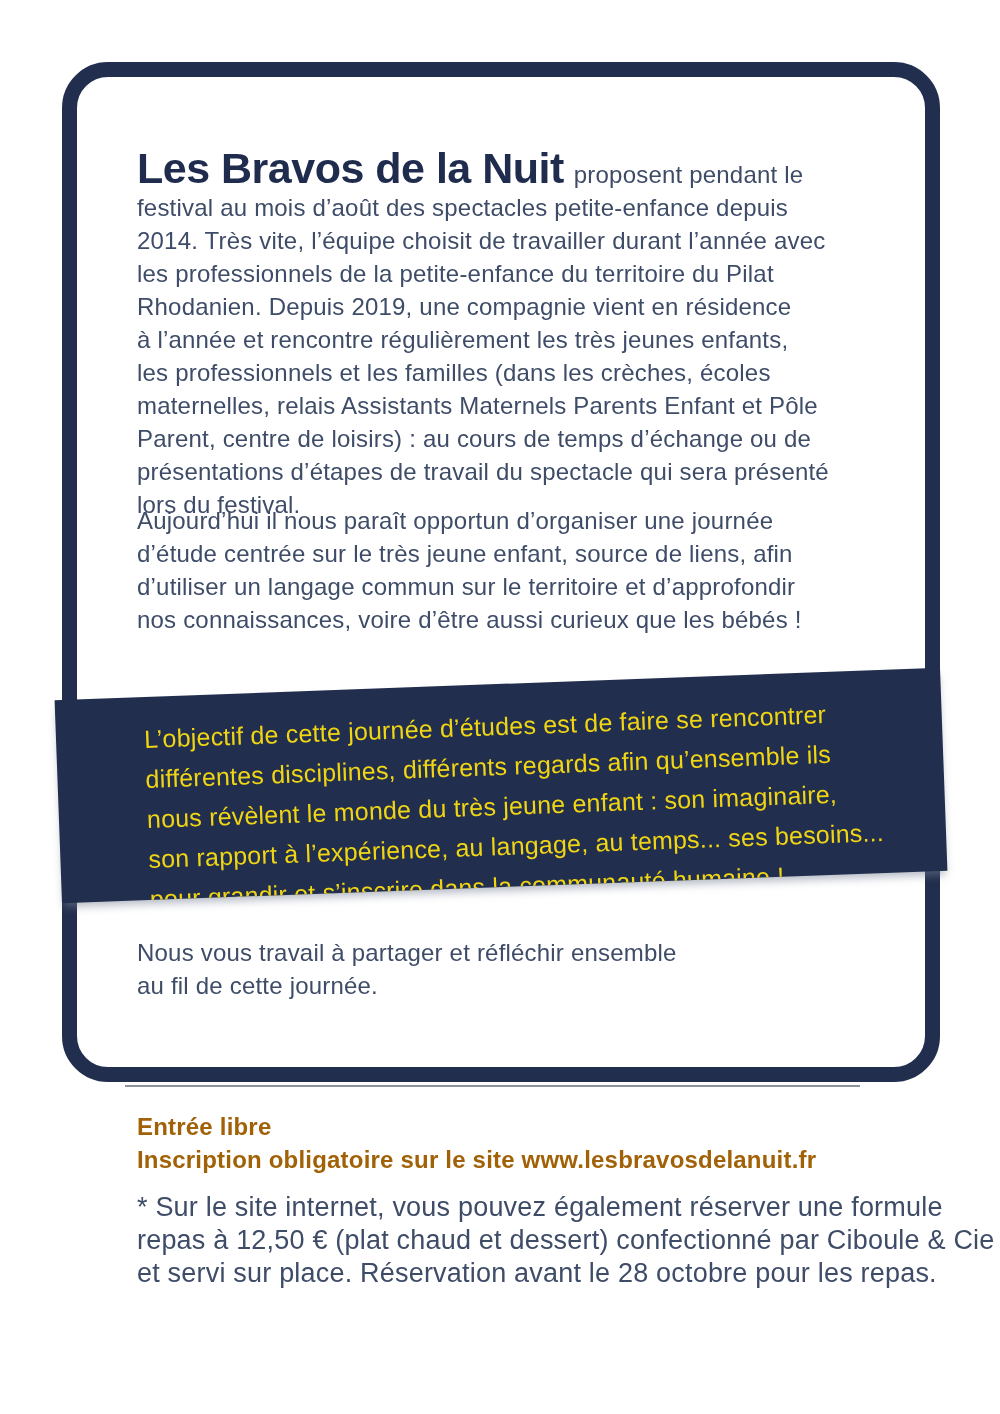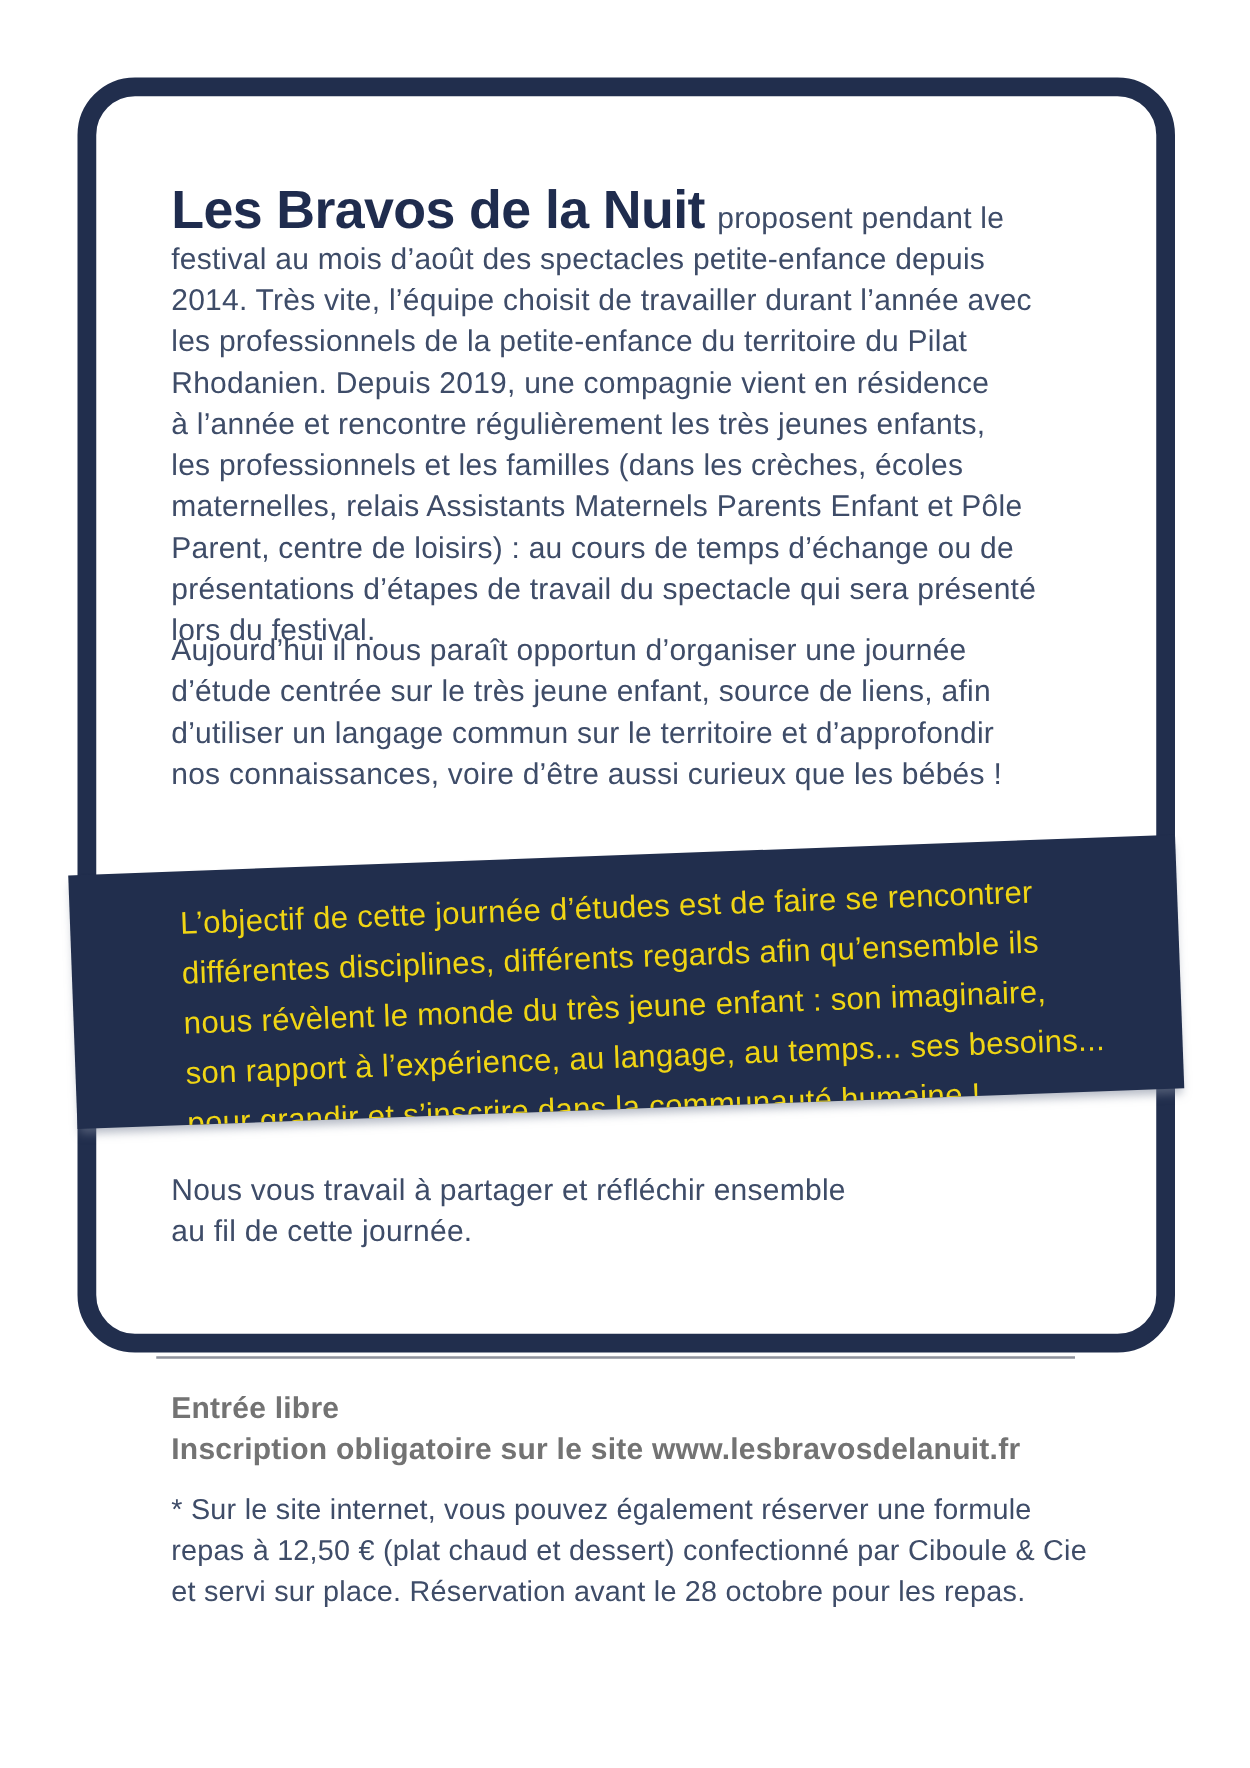--- a/index.html
+++ b/index.html
@@ -62,23 +62,23 @@
   .divider {
     position: absolute;
     left: 63px; top: 1023px;
     width: 735px; height: 2px;
     background: #8E929D;
     z-index: 3;
   }
   .entry {
     left: 75px; top: 1048px;
     font-weight: 700;
-    color: #737373;
+    color: #a16207;
   }
-  .note { left: 75px; top: 1129px; font-size: 23px; }
+  .note { left: 75px; top: 1129px; font-size: 27px; }
 </style>
 </head>
 <body>
 
 <div class="card">
   <div class="card-border"></div>
 
   <div class="txt intro"><span class="title">Les Bravos de la Nuit</span><span>proposent pendant le
 festival au mois d’août des spectacles petite-enfance depuis
 2014. Très vite, l’équipe choisit de travailler durant l’année avec

